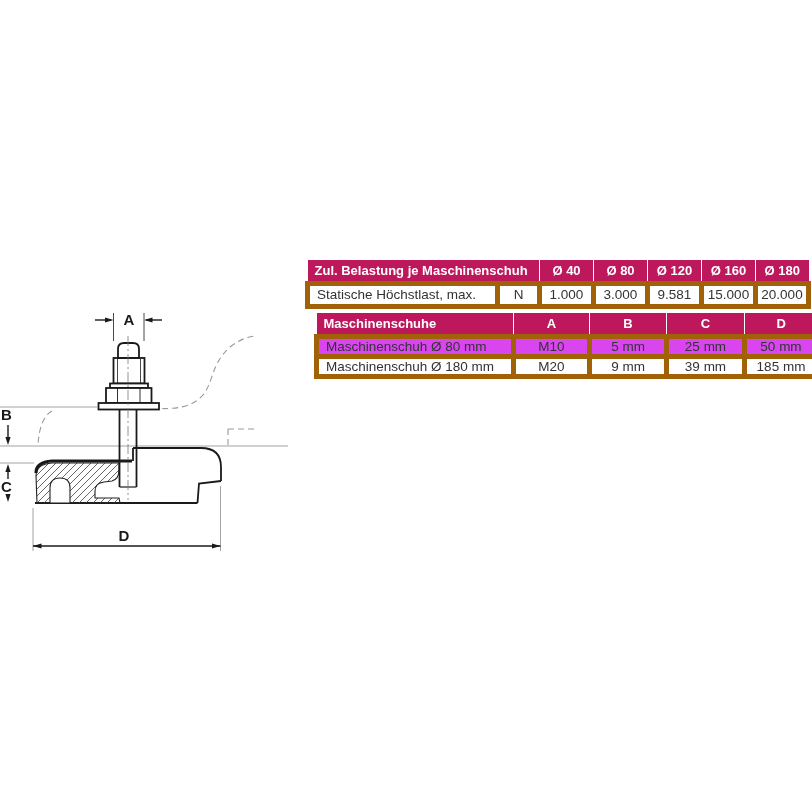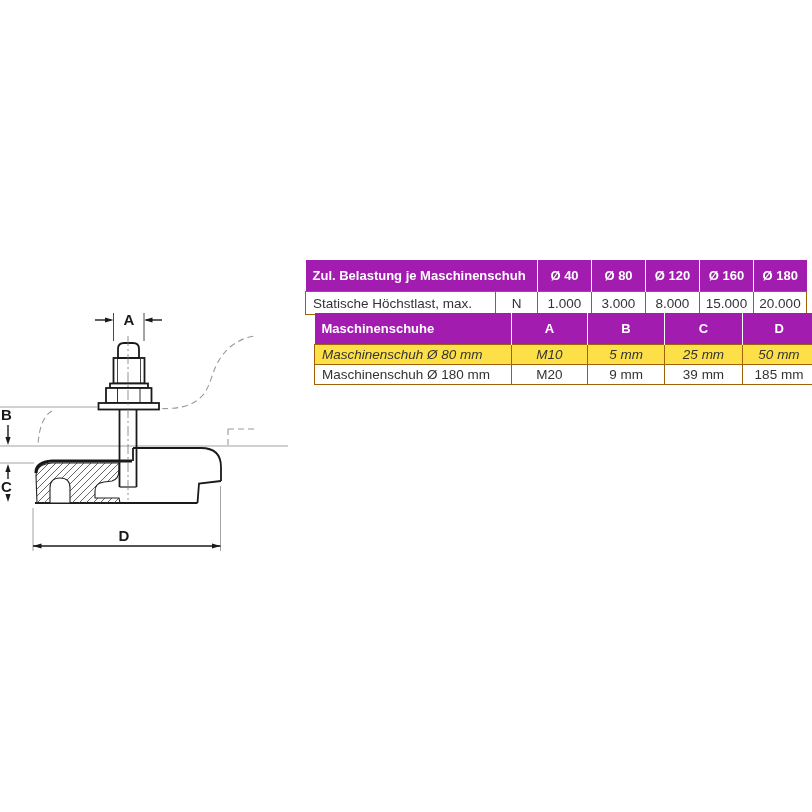--- a/index.html
+++ b/index.html
@@ -7,33 +7,33 @@
     position:relative; width:812px; height:812px; background:#fff;
     font-family:"Liberation Sans", sans-serif; overflow:hidden;
   }
   table { border-collapse:collapse; table-layout:fixed; position:absolute; }
   th, td { box-sizing:border-box; overflow:hidden; white-space:nowrap; }
 
   .tbl-load { left:305px; top:260px; width:501px; }
   .tbl-dim  { left:314px; top:313px; width:501px; }
 
   th {
-    background:#a21caf; color:#fff; font-weight:bold; font-size:13px;
-    height:23px; padding:8px; text-align:center; border:none;
+    background:#be185d; color:#fff; font-weight:bold; font-size:13px;
+    height:23px; padding:0; text-align:center; border:none;
   }
   th.lbl { text-align:left; padding-left:7px; }
   th + th { border-left:1.5px solid #fdfdfd; }
 
   td {
     font-size:13.5px; color:#333; height:23px; padding:0;
-    text-align:center; border:1px solid #a16207; background:#fff;
+    text-align:center; border:5px solid #a16207; background:#fff;
   }
   td.lbl { text-align:left; padding-left:7px; }
   .tbl-dim td { height:20px; }
-  .tbl-dim tbody tr.alt td { background:#fde047;font-style:italic; }
+  .tbl-dim tbody tr.alt td { background:#d946ef; }
 
   .drawing { position:absolute; left:0; top:295px; }
   .dimtxt { font:bold 15px "Liberation Sans", sans-serif; fill:#1a1a1a; }
 </style>
 </head>
 <body>
 
 <div class="stage">
 
   <svg class="drawing" width="290" height="270" viewBox="0 0 290 270">
@@ -135,21 +135,21 @@
         <th>Ø 160</th>
         <th>Ø 180</th>
       </tr>
     </thead>
     <tbody>
       <tr>
         <td class="lbl">Statische Höchstlast, max.</td>
         <td>N</td>
         <td>1.000</td>
         <td>3.000</td>
-        <td>8.000</td>
+        <td>9.581</td>
         <td>15.000</td>
         <td>20.000</td>
       </tr>
     </tbody>
   </table>
 
   <table class="tbl-dim">
     <colgroup>
       <col style="width:197px">
         <col style="width:76px">

